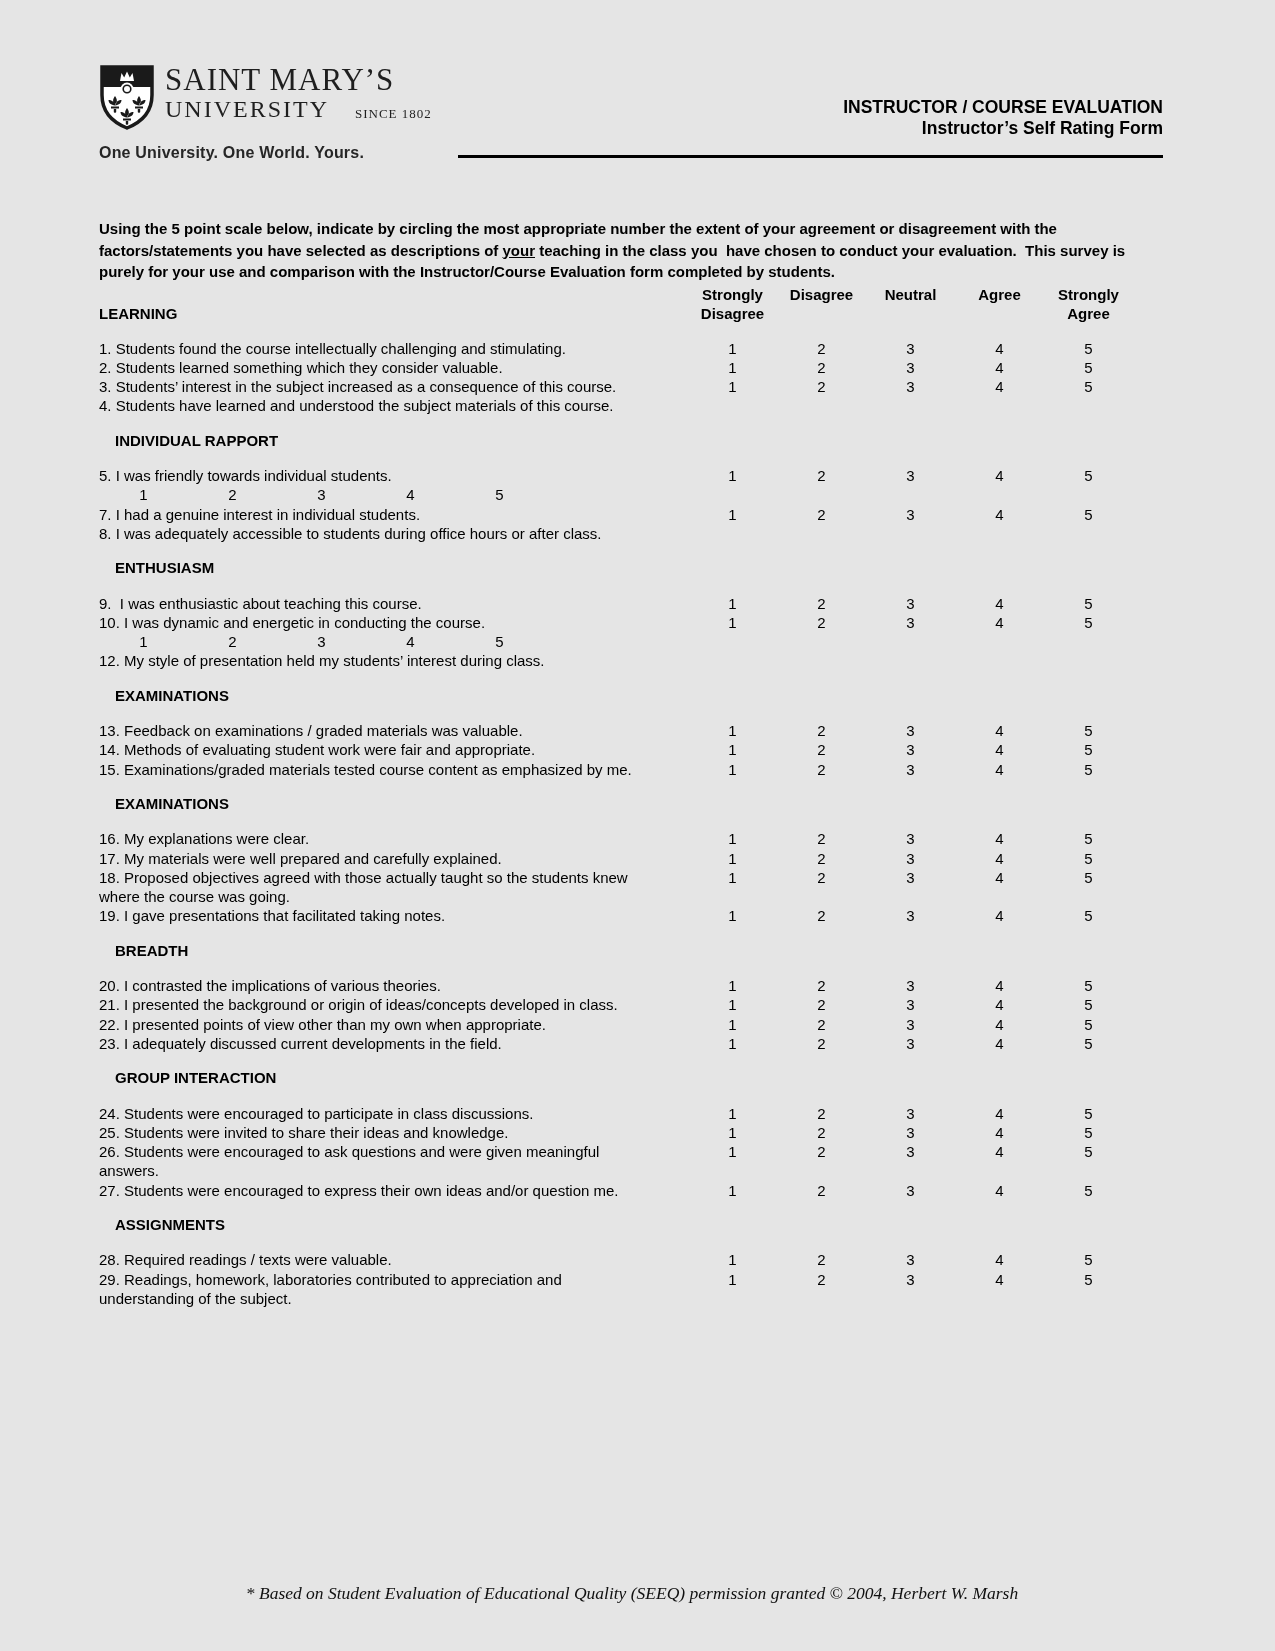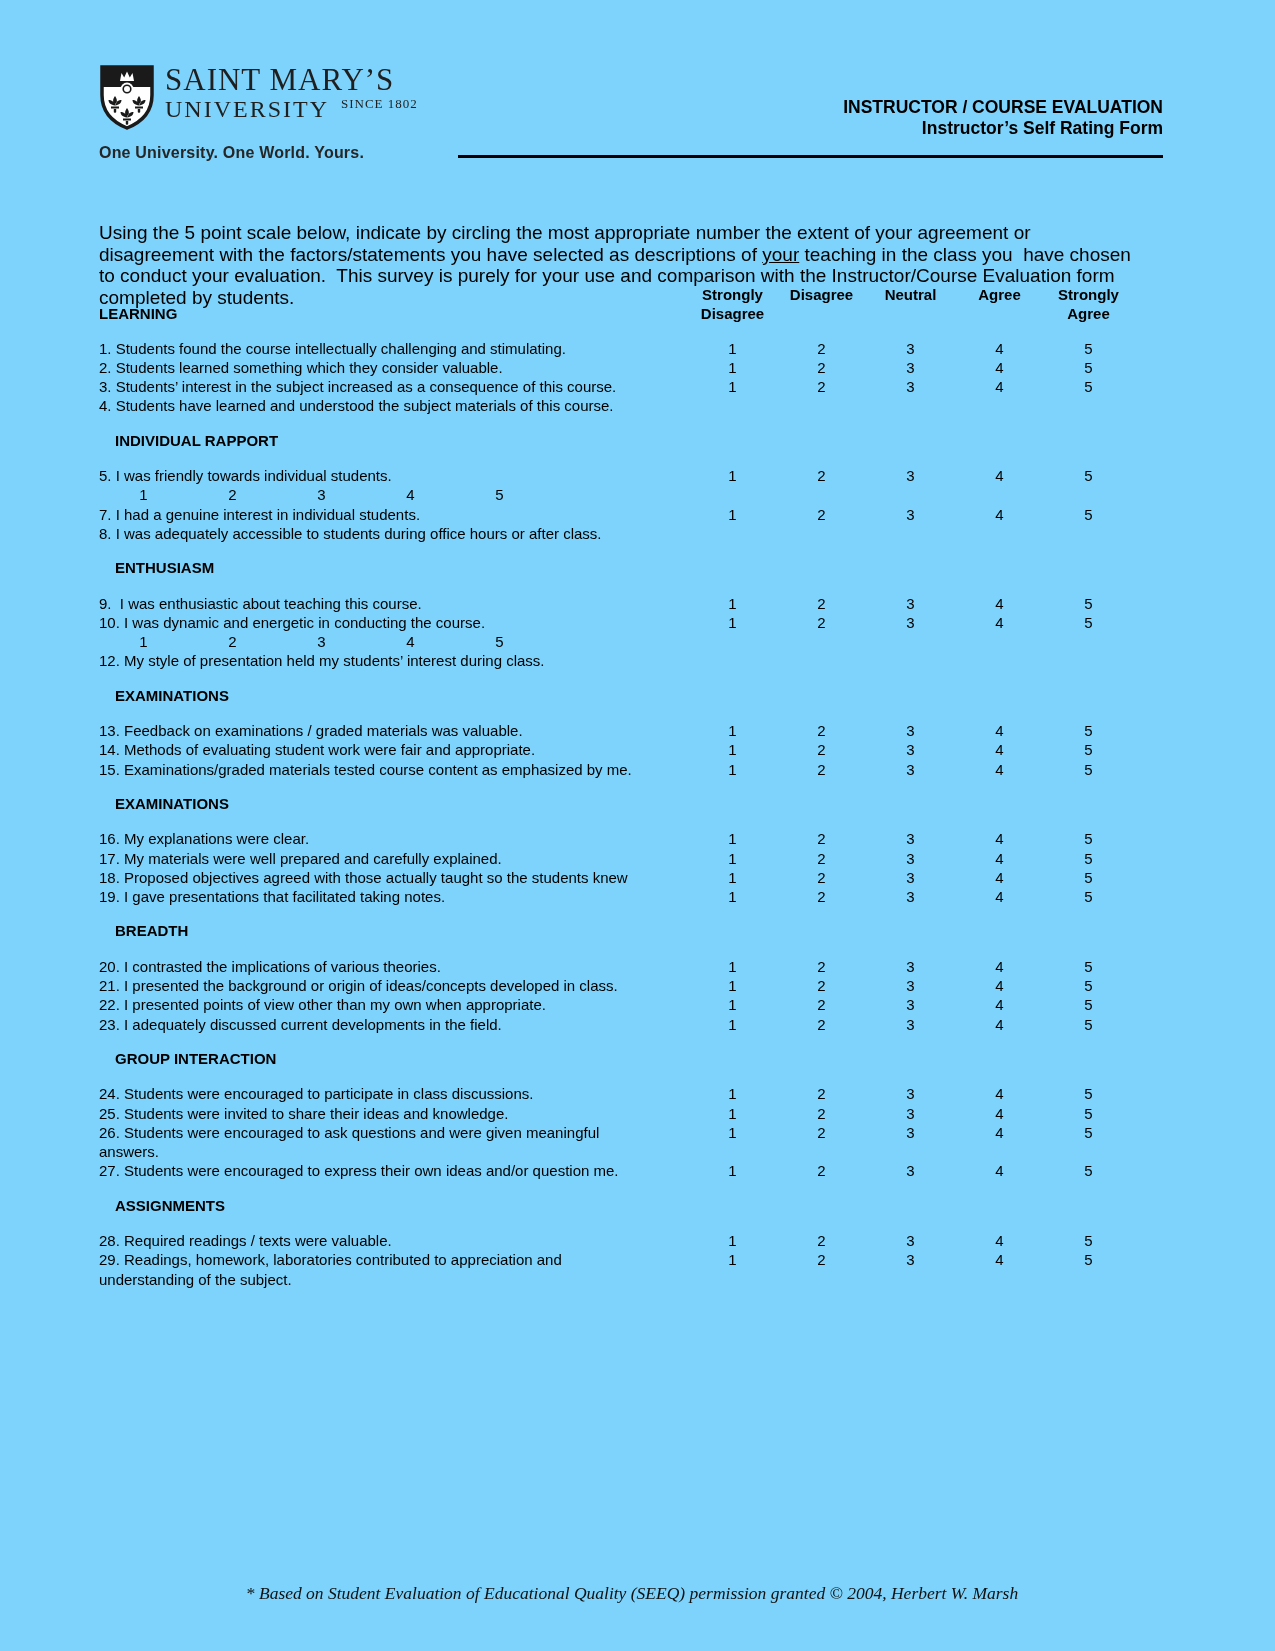--- a/index.html
+++ b/index.html
@@ -1,45 +1,45 @@
 <!DOCTYPE html>
 <html><head>
 <meta charset="utf-8">
 <style>
   html,body{margin:0;padding:0;background:#fff;}
   .page{
     position:relative;
     width:1275px;height:1651px;
-    background:#7dd3fc;
+    background:#e5e5e5;
     font-family:"Liberation Sans",sans-serif;
     color:#000;
     overflow:hidden;
   }
   
   .logo-block{position:absolute;left:99px;top:64px;}
   .logo-row{display:flex;align-items:flex-start;}
   .crest{width:56px;height:68px;flex:0 0 auto;}
   .logo-text{margin-left:10px;font-family:"Liberation Serif",serif;color:#1f1f1f;}
   .logo-name1{font-size:31px;line-height:32px;letter-spacing:1px;}
-  .logo-name2{display:flex;align-items:flex-start;gap:12px;}
+  .logo-name2{display:flex;align-items:flex-end;gap:26px;}
   .logo-univ{font-size:24px;line-height:26px;letter-spacing:2px;}
   .logo-since{font-size:13px;letter-spacing:1px;}
   .tagline{margin-top:12px;font-weight:bold;font-size:16px;color:#262626;letter-spacing:.2px;}
   .titles{
     position:absolute;top:97px;right:112px;
     text-align:right;font-weight:bold;font-size:17.5px;line-height:21px;
   }
   .title-rule{
     position:absolute;top:155px;left:458px;right:112px;
     height:0;border:0;border-top:3px solid #000;margin:0;
   }
   
   .intro{
     position:absolute;left:99px;top:203px;width:1050px;
-    font-weight:normal;font-size:19px;line-height:21.5px;
+    font-weight:bold;font-size:15px;line-height:21.5px;
     white-space:pre-wrap;
   }
   .intro .ul{text-decoration:underline;}
   
   .rating-table{position:absolute;left:99px;top:285px;width:1034px;font-size:15px;}
   .hdr-row{display:flex;align-items:flex-start;margin-bottom:15px;font-weight:bold;line-height:19.3px;}
   .stmt{width:589px;padding-right:14px;box-sizing:border-box;flex:0 0 auto;}
   .hdr-row .stmt{align-self:flex-end;}
   .rcell{width:89px;flex:0 0 auto;text-align:center;line-height:19.3px;}
   .item-row{display:flex;align-items:flex-start;}
@@ -254,20 +254,21 @@
           </div>
           <div class="rcell">1</div>
           <div class="rcell">2</div>
           <div class="rcell">3</div>
           <div class="rcell">4</div>
           <div class="rcell">5</div>
         </div>
         <div class="item-row">
           <div class="stmt">
             <div class="line">18. Proposed objectives agreed with those actually taught so the students knew</div>
+            <div class="line">where the course was going.</div>
           </div>
           <div class="rcell">1</div>
           <div class="rcell">2</div>
           <div class="rcell">3</div>
           <div class="rcell">4</div>
           <div class="rcell">5</div>
         </div>
         <div class="item-row">
           <div class="stmt">
             <div class="line">19. I gave presentations that facilitated taking notes.</div>

